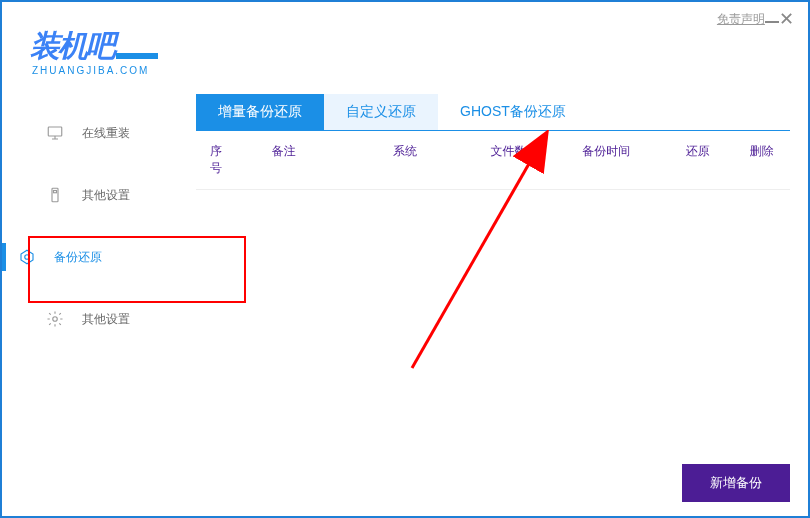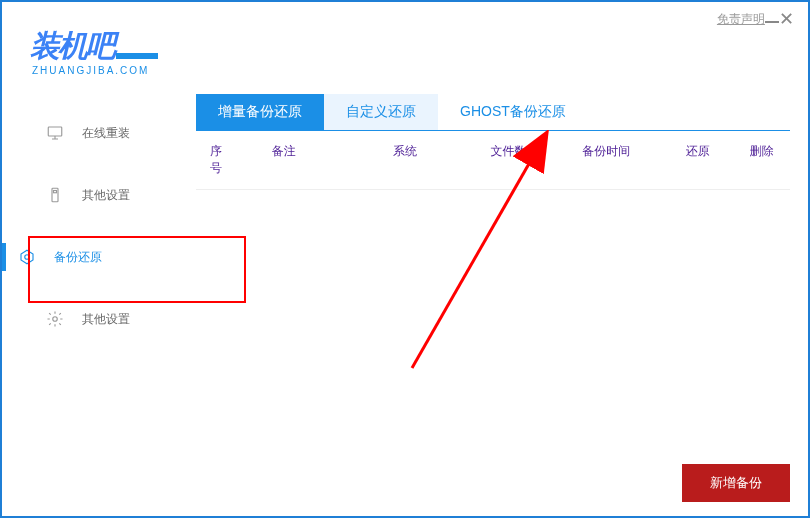--- a/index.html
+++ b/index.html
@@ -168,21 +168,21 @@
       top: 128px;
       left: 240px;
       width: 320px;
       height: 250px;
       pointer-events: none;
     }
     .new-backup-btn {
       position: absolute;
       bottom: 14px;
       right: 18px;
-      background: #b91c1c;
+      background: #4c1d95;
       color: #fff;
       padding: 10px 28px;
       font-size: 13px;
       cursor: pointer;
       border: none;
     }
   </style>
 </head>
 <body>
 

